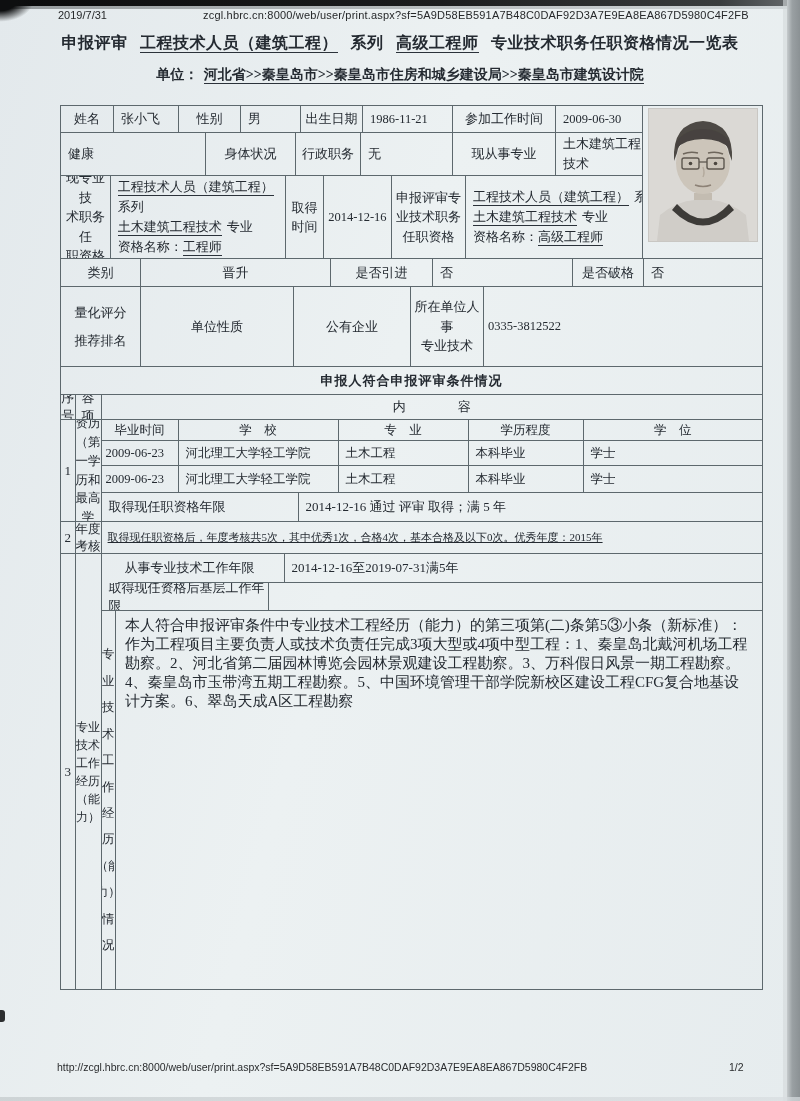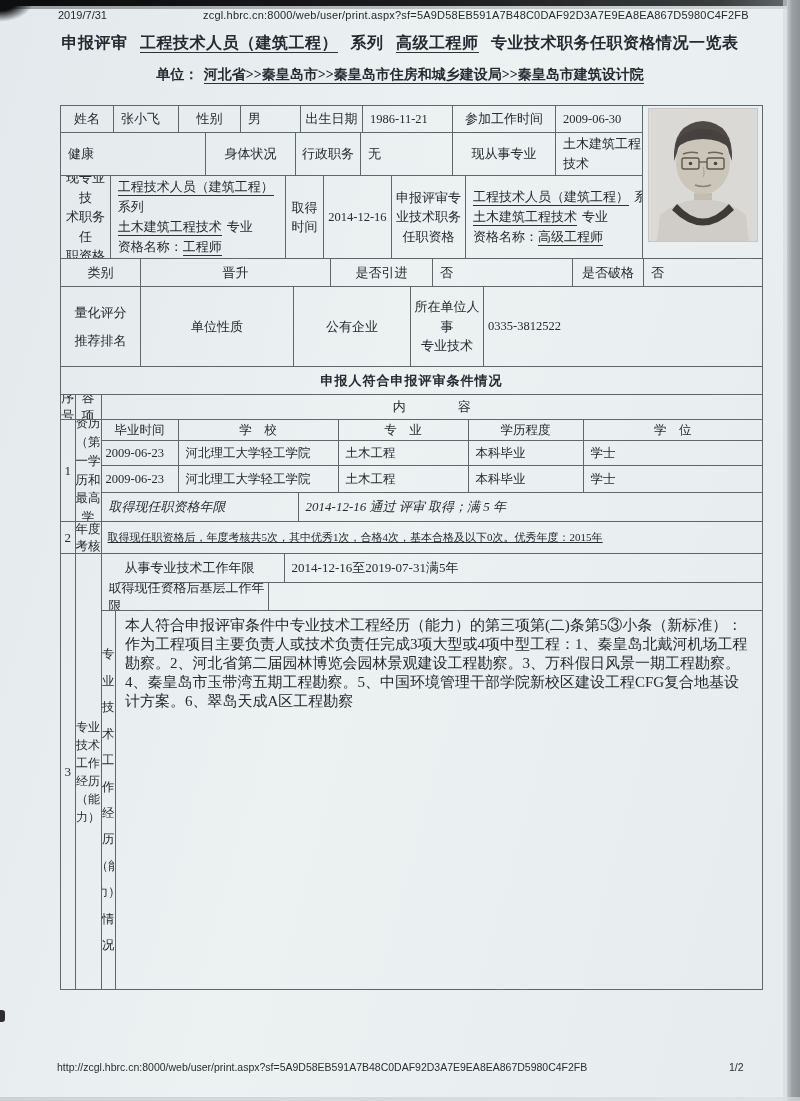--- a/index.html
+++ b/index.html
@@ -251,21 +251,21 @@
         <div class="c l small" style="width:115px;">本科毕业</div>
         <div class="c l small grow nr">学士</div>
       </div>
       <div class="r" style="height:27px;">
         <div class="c l small" style="width:77px;padding-left:4px;">2009-06-23</div>
         <div class="c l small" style="width:160px;">河北理工大学轻工学院</div>
         <div class="c l small" style="width:130px;">土木工程</div>
         <div class="c l small" style="width:115px;">本科毕业</div>
         <div class="c l small grow nr">学士</div>
       </div>
-      <div class="r" style="height:29px;font-style:italic;">
+      <div class="r" style="height:29px;">
         <div class="c l" style="width:197px;">取得现任职资格年限</div>
         <div class="c l grow nr">2014-12-16 通过 评审 取得；满 5 年</div>
       </div>
 
       <div class="r" style="height:32px;">
         <div class="c l grow nr assess">取得现任职资格后，年度考核共5次，其中优秀1次，合格4次，基本合格及以下0次。优秀年度：2015年</div>
       </div>
 
       <div class="r" style="height:29px;margin-left:16px;">
         <div class="c l" style="width:167px;">从事专业技术工作年限</div>

